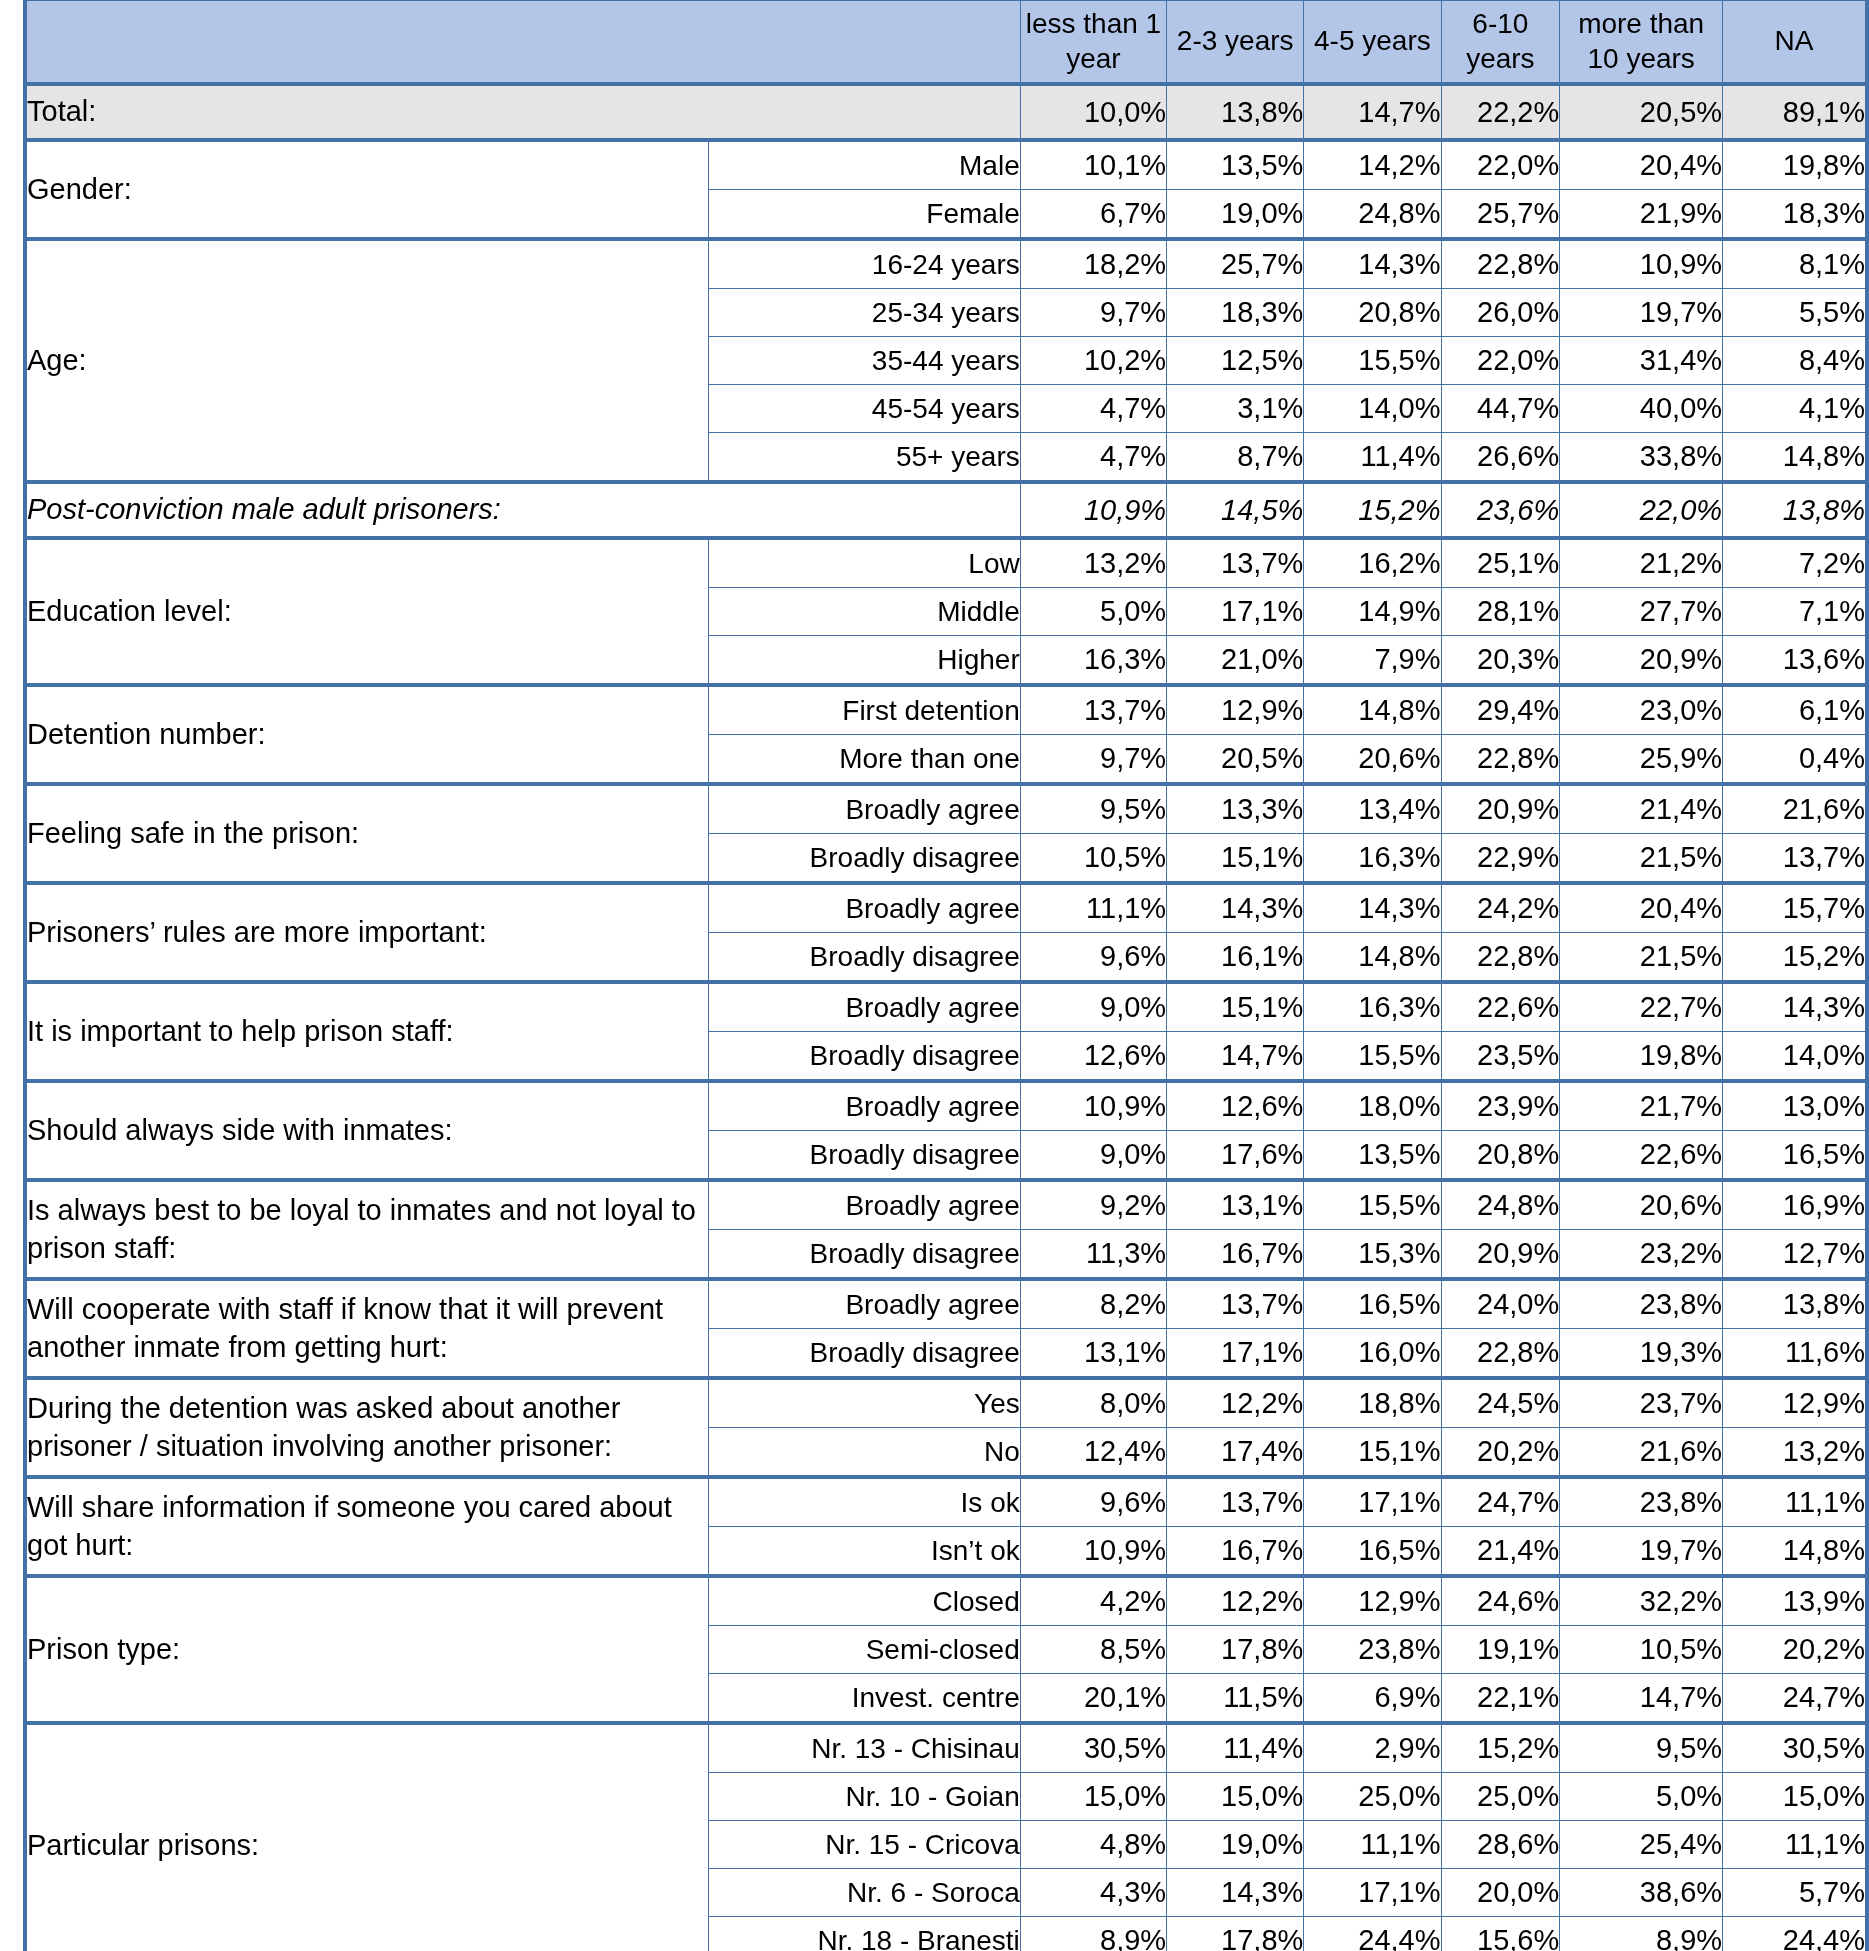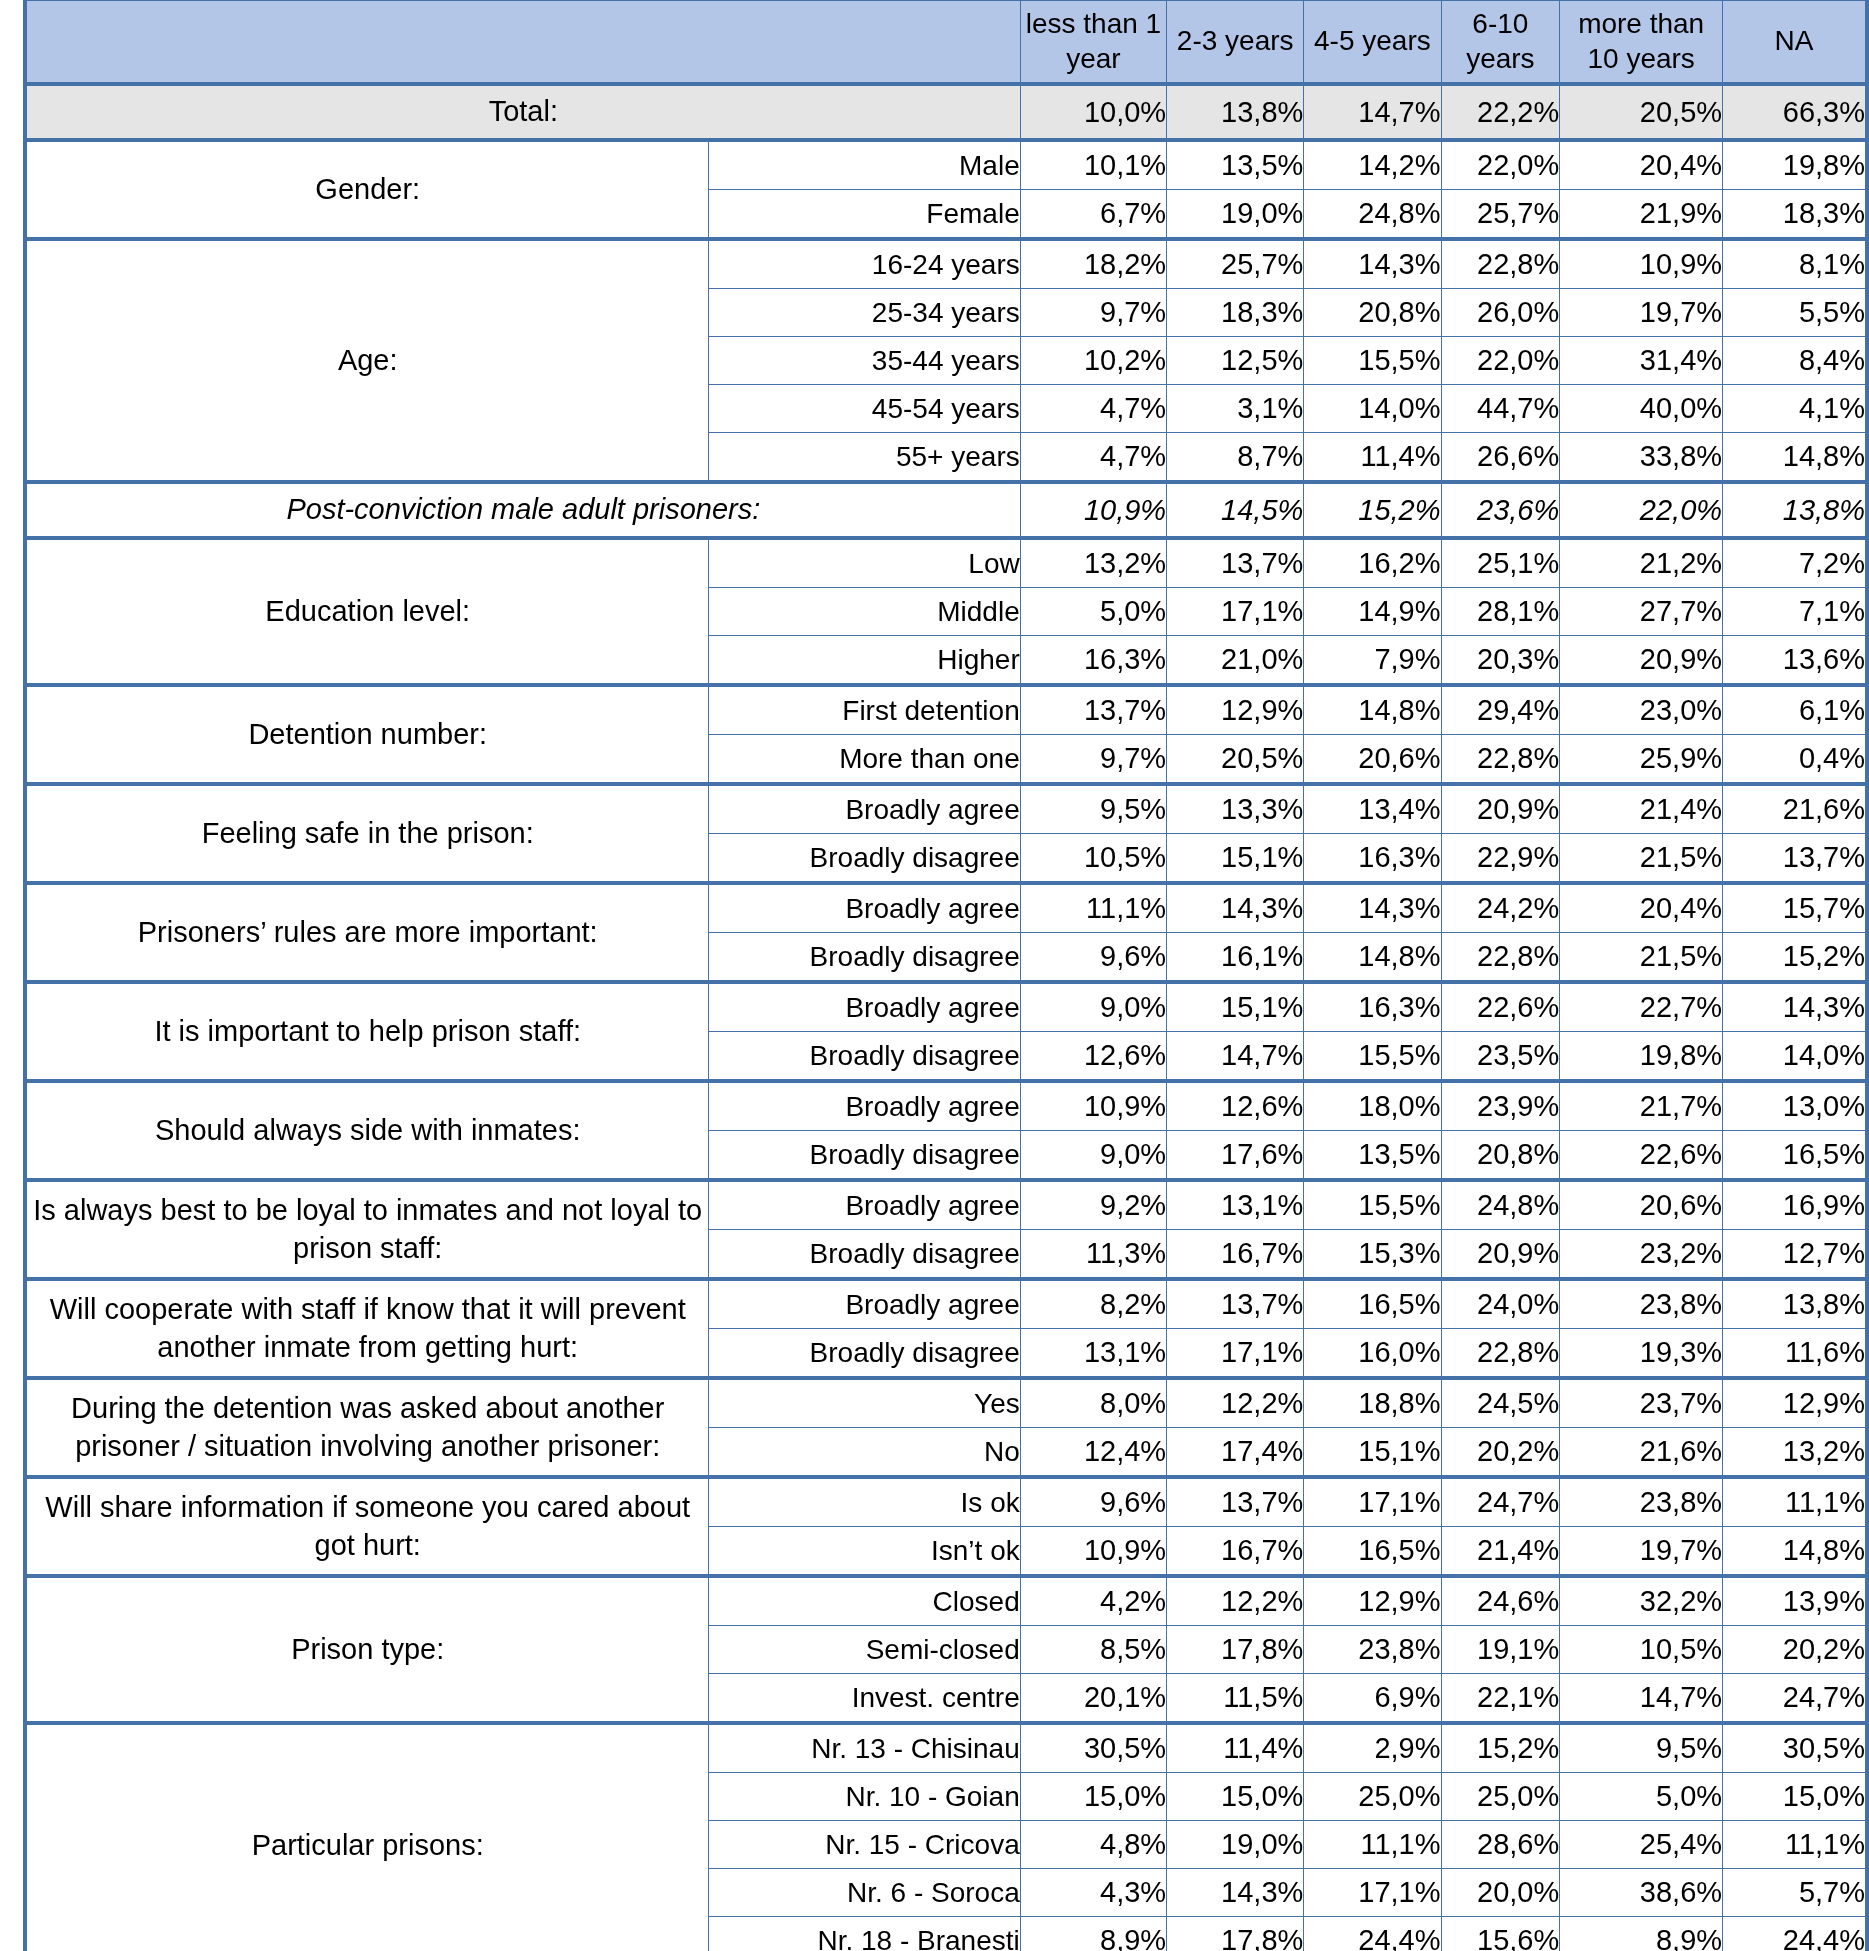--- a/index.html
+++ b/index.html
@@ -54,21 +54,21 @@
     background: #b3c6e7;
     font-weight: bold;
     font-size: 28px;
     text-align: center;
     line-height: 1.22;
     height: 81px;
     padding: 3.6px 5.4px;
   }
 
   .lbl {
-    text-align: center;
+    text-align: left;
     font-size: 29px;
     padding: 5.4px 9px 5.4px 12.5px;
     line-height: 1.28;
   }
   .sub {
     text-align: right;
     font-size: 28px;
     padding: 3.6px 7.2px 3.6px 12.5px;
     line-height: 1.2;
   }
@@ -113,21 +113,21 @@
         </tr>
     </thead>
     <tbody>
         <tr class="datarow total">
           <td class="lbl edge-l grp-top grp-bot" rowspan="1" colspan="2">Total:</td>
           <td class="val grp-top grp-bot">10,0%</td>
           <td class="val grp-top grp-bot">13,8%</td>
           <td class="val grp-top grp-bot">14,7%</td>
           <td class="val grp-top grp-bot">22,2%</td>
           <td class="val grp-top grp-bot">20,5%</td>
-          <td class="val grp-top grp-bot edge-r">66,3%</td>
+          <td class="val grp-top grp-bot edge-r">89,1%</td>
         </tr>
         <tr class="datarow">
           <td class="lbl edge-l grp-top" rowspan="2">Gender:</td>
           <td class="sub grp-top">Male</td>
           <td class="val grp-top">10,1%</td>
           <td class="val grp-top">13,5%</td>
           <td class="val grp-top">14,2%</td>
           <td class="val grp-top">22,0%</td>
           <td class="val grp-top">20,4%</td>
           <td class="val grp-top edge-r">19,8%</td>

